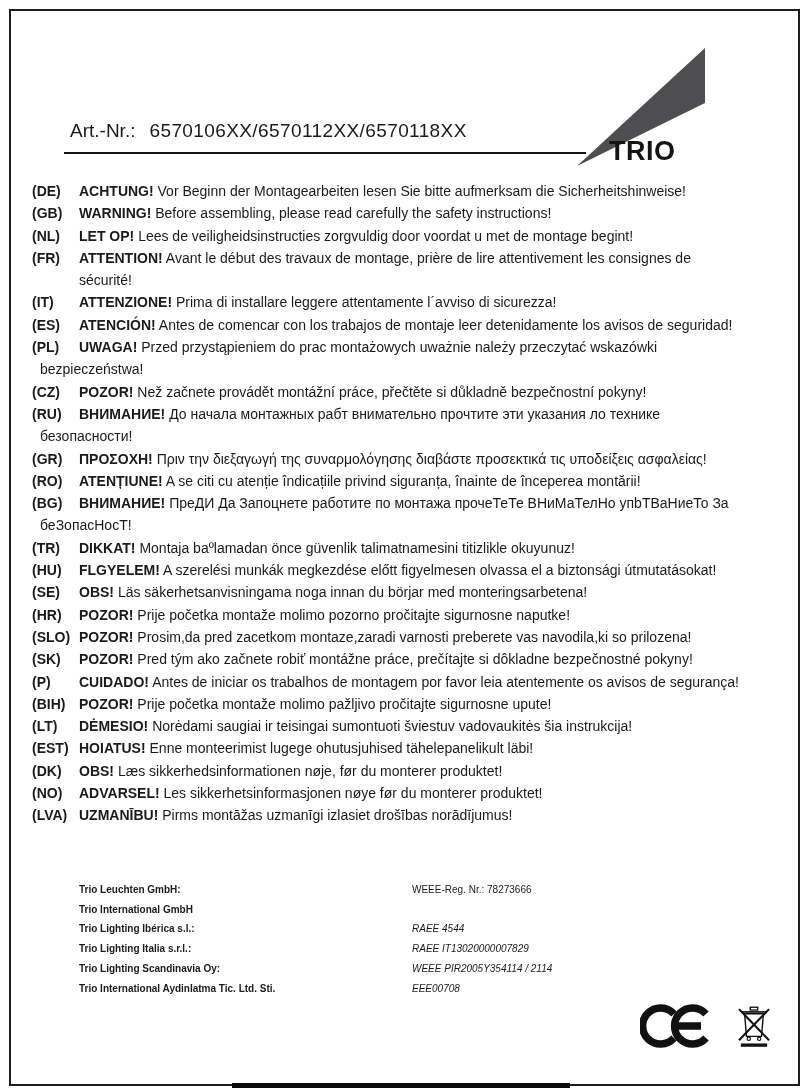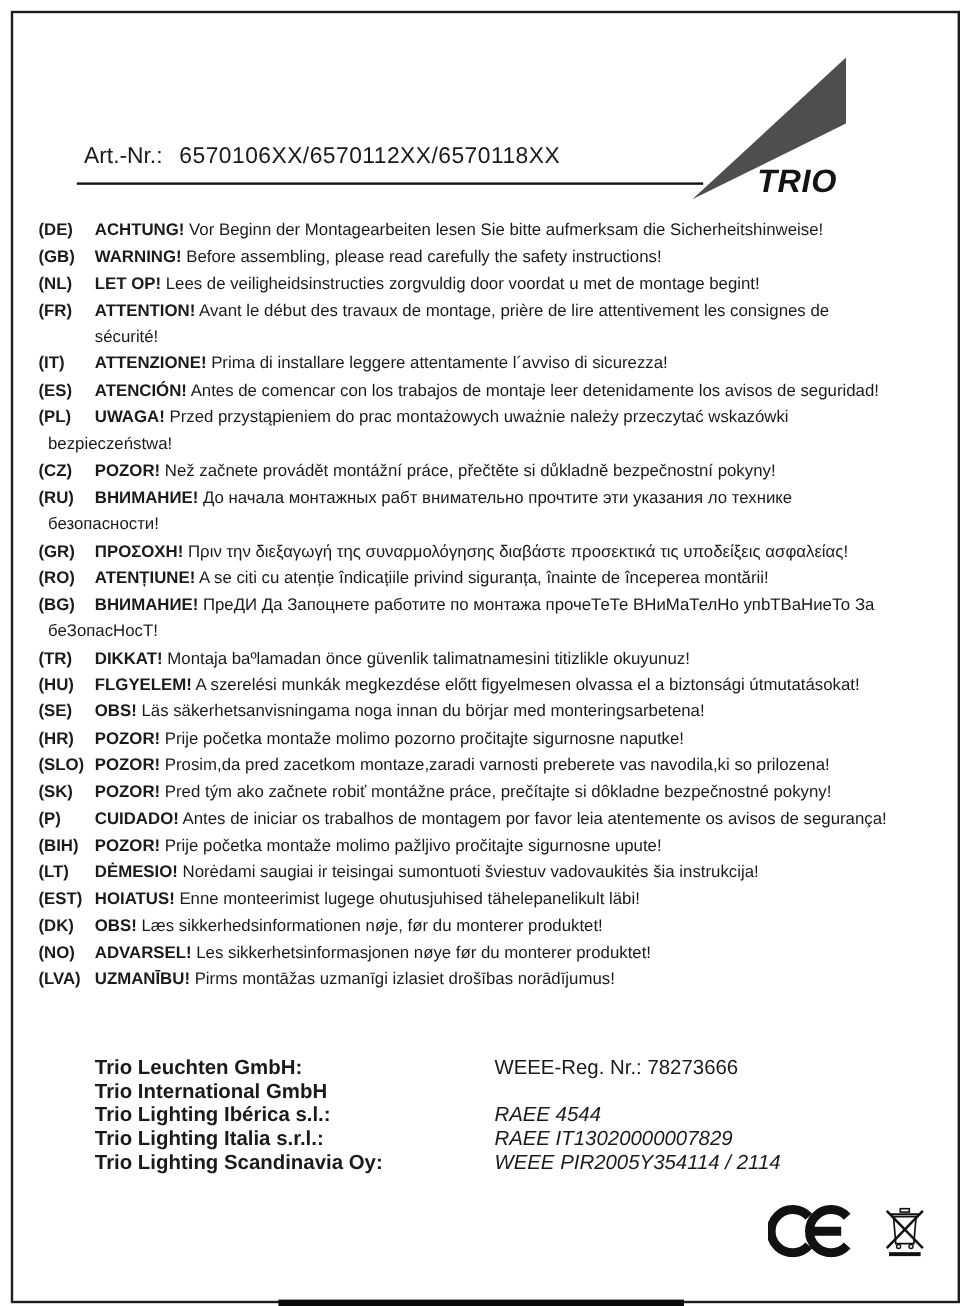--- a/index.html
+++ b/index.html
@@ -8,34 +8,34 @@
   .page { position:relative; width:802px; height:1088px; background:#ffffff; overflow:hidden; margin:4px; }
   .frame { position:absolute; top:5px; left:5px; width:791px; height:1077px; border:2px solid #1d1d1d; }
 
   
   .header { position:absolute; top:116px; left:60px; width:522px; border-bottom:2px solid #141414; padding:0 0 10px 6px; font-size:19px; }
   .art-num { margin-left:14px; letter-spacing:.4px; }
 
   
   .logo { position:absolute; top:44px; right:97px; width:132px; height:118px; }
   .logo svg { display:block; }
-  .logo-text { position:absolute; top:88px; left:54px; font-weight:bold; font-style:italic; font-size:27px; letter-spacing:.5px; color:#141414; }
+  .logo-text { position:absolute; top:88px; left:32px; font-weight:bold; font-size:27px; letter-spacing:.5px; color:#141414; }
 
   
   .warnings { position:absolute; top:176px; left:28px; right:14px; }
   .warning-row { display:flex; font-size:14px; line-height:22.3px; white-space:nowrap; }
   .warning-row .code { flex:0 0 47px; font-weight:bold; }
   .warning-row .wtext { flex:1; }
   .warning-row .wtext b { font-weight:bold; }
   .l2 { display:inline-block; }
   .l2.flush { margin-left:-39px; }
 
   
   .footer-block { position:absolute; top:876px; left:75px; right:20px; }
-  .company-row { display:flex; font-size:17px; line-height:19.7px; }
+  .company-row { display:flex; font-size:10px; line-height:19.7px; }
   .cname { width:333px; font-weight:bold; white-space:nowrap; }
   .creg { white-space:nowrap; }
   .creg.it { font-style:italic; }
 
   
   .ce-mark { position:absolute; left:636px; top:1000px; }
   .weee-mark { position:absolute; left:734px; top:1001px; }
   .bottom-bar { position:absolute; left:228px; bottom:0; width:338px; height:9px; background:#0a0a0a; }
 </style>
 </head>
@@ -173,20 +173,24 @@
         <span class="cname">Trio Lighting Ibérica s.l.:</span>
         <span class="creg it">RAEE 4544</span>
       </div>
       <div class="company-row">
         <span class="cname">Trio Lighting Italia s.r.l.:</span>
         <span class="creg it">RAEE IT13020000007829</span>
       </div>
       <div class="company-row">
         <span class="cname">Trio Lighting Scandinavia Oy:</span>
         <span class="creg it">WEEE PIR2005Y354114 / 2114</span>
+      </div>
+      <div class="company-row">
+        <span class="cname">Trio International Aydinlatma Tic. Ltd. Sti.</span>
+        <span class="creg it">EEE00708</span>
       </div>
     </div>
 
   <div class="ce-mark">
     <svg width="70" height="44" viewBox="0 0 70 44">
       <path d="M 34 10 A 18 18 0 1 0 34 34" fill="none" stroke="#111" stroke-width="7.5"></path>
       <path d="M 66 10 A 18 18 0 1 0 66 34" fill="none" stroke="#111" stroke-width="7.5"></path>
       <path d="M 37 22 H 61" fill="none" stroke="#111" stroke-width="7.5"></path>
     </svg>
   </div>

